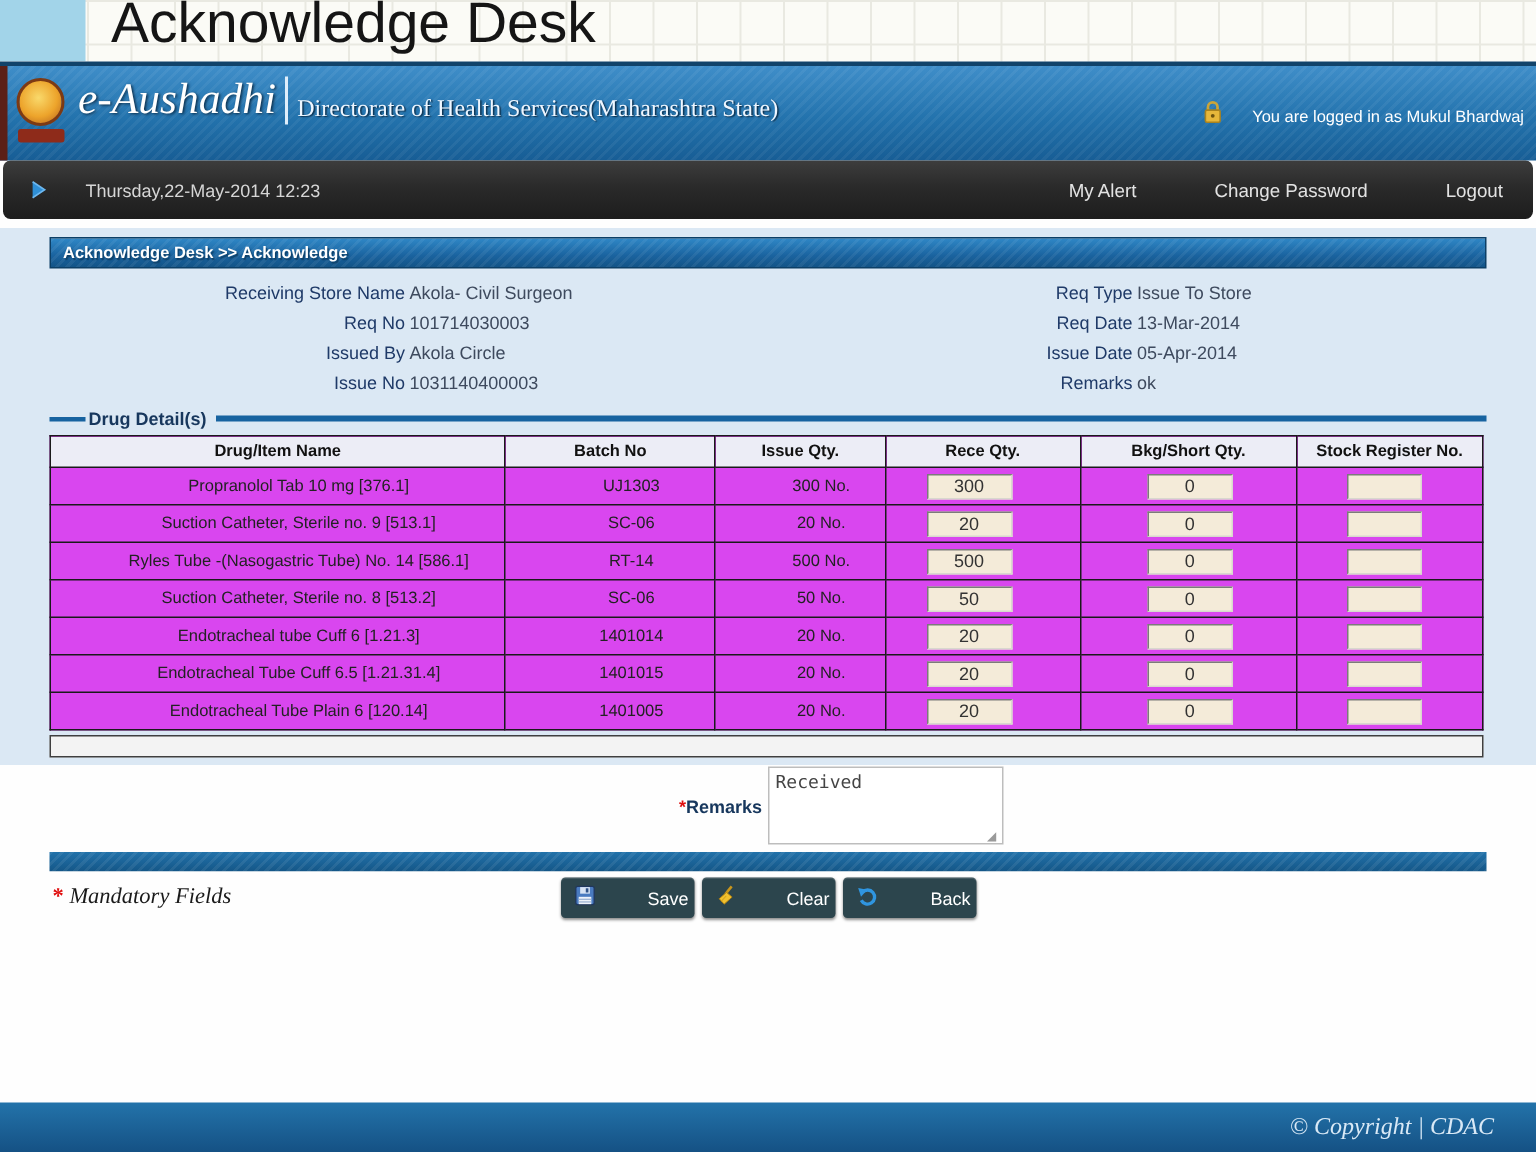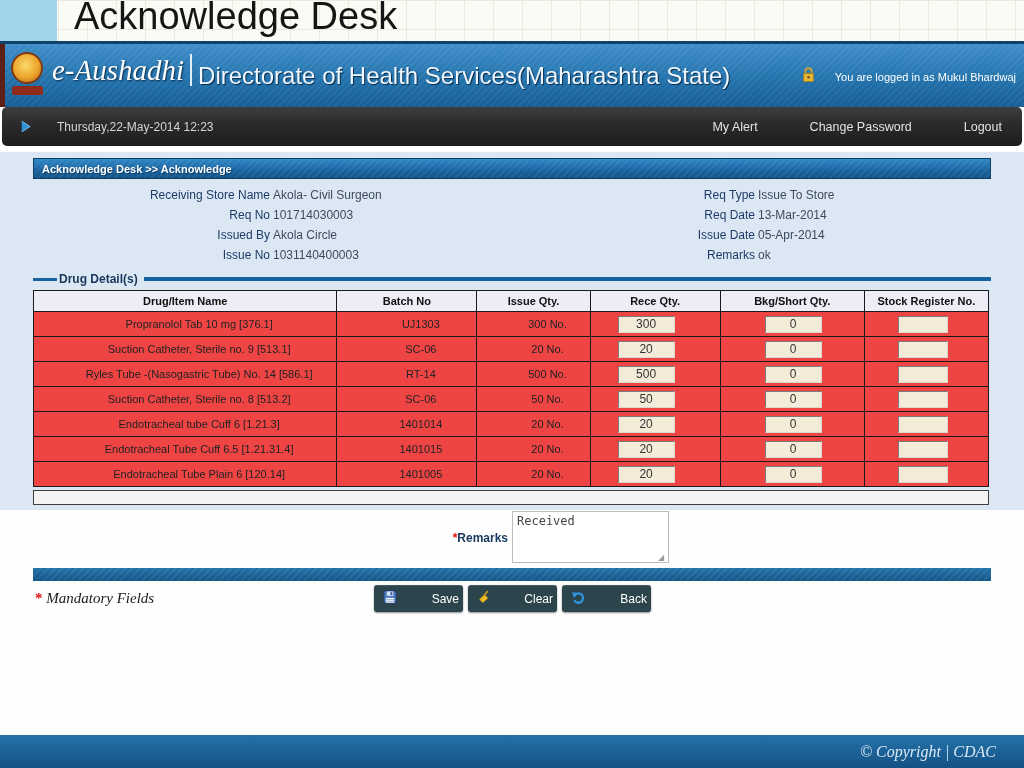--- a/index.html
+++ b/index.html
@@ -33,21 +33,21 @@
   .maroon-strip { position:absolute; left:0; top:0; width:5px; height:63px; background:#5b2017; }
   .emblem {
     position:absolute; left:11px; top:8px; width:32px; height:32px; border-radius:50%;
     background:radial-gradient(circle at 45% 40%, #f9d96b 0%, #eda42b 55%, #b05e1d 100%);
     border:2px solid #7d3a14;
   }
   .emblem-banner { position:absolute; left:12px; top:42px; width:31px; height:9px; background:#8e2b1a; border-radius:2px; }
   .brand-row { position:absolute; left:52px; top:6px; display:flex; align-items:center; }
   .brand { font-family:"Liberation Serif", serif; font-style:italic; font-size:29px; color:#ffffff; text-shadow:1px 1px 2px #0a2a45; }
   .brand-sep { width:2px; height:32px; background:#dfeefb; margin:0 6px 0 6px; }
-  .tagline { font-family:Liberation Sans, sans-serif; font-size:24px; color:#eef6ff; text-shadow:1px 1px 1px #0a2a45;margin-top:12px; }
+  .tagline { font-family:Liberation Serif, serif; font-size:16px; color:#eef6ff; text-shadow:1px 1px 1px #0a2a45;margin-top:12px; }
   .login-box { position:absolute; right:8px; top:23px; display:flex; align-items:center; gap:20px; }
   .login-text { font-size:11px; color:#ffffff; }
 
   
   .navbar {
     position:relative; height:39px; margin:0 2px; border-radius:5px;
     background:linear-gradient(180deg,#3d3d3d 0%, #2a2a2a 45%, #1d1d1d 100%);
     display:flex; align-items:center;
   }
   .nav-arrow { margin-left:16px; display:flex; align-items:center; }
@@ -75,21 +75,21 @@
   .info-label { font-weight:normal; color:#1f3a68; text-align:right; }
   .info-col.left .info-label { width:237px; }
   .info-col.right .info-label { width:243px; }
   .info-value { color:#3e4a5e; padding-left:3px; }
 
   .legend { display:flex; align-items:center; margin-top:8px; height:12px; }
   .legend-dash { width:24px; height:3px; background:#1763a0; }
   .legend-text { font-size:12px; font-weight:bold; color:#17375d; padding:0 6px 0 2px; }
   .legend-bar { flex:1; height:4px; background:#1763a0; }
 
-  table.drug-table { border-collapse:collapse; table-layout:fixed; width:956px; margin-top:5px; background:#ef4444; }
+  table.drug-table { border-collapse:collapse; table-layout:fixed; width:956px; margin-top:5px; background:#d946ef; }
   .drug-table th, .drug-table td { border:1px solid #1a1a1a; text-align:center; overflow:hidden; white-space:nowrap; }
   .drug-table th { background:#ecedf6; height:21px; font-size:11px; font-weight:bold; color:#111111; }
   .drug-table td { height:25px; font-size:11px; color:#222222;padding-left:28px; }
   td.cell-input { text-align:left; }
   td.col-rece   { padding-left:27px; }
   td.col-bkg    { padding-left:44px; }
   td.col-stock  { padding-left:33px; }
   .qty-input {
     height:17px; background:#f4ebd9; font-size:12px; color:#333; padding:0 2px;
     border:1px solid; border-color:#7b7b7b #d8d8ce #d8d8ce #7b7b7b; outline:none;

